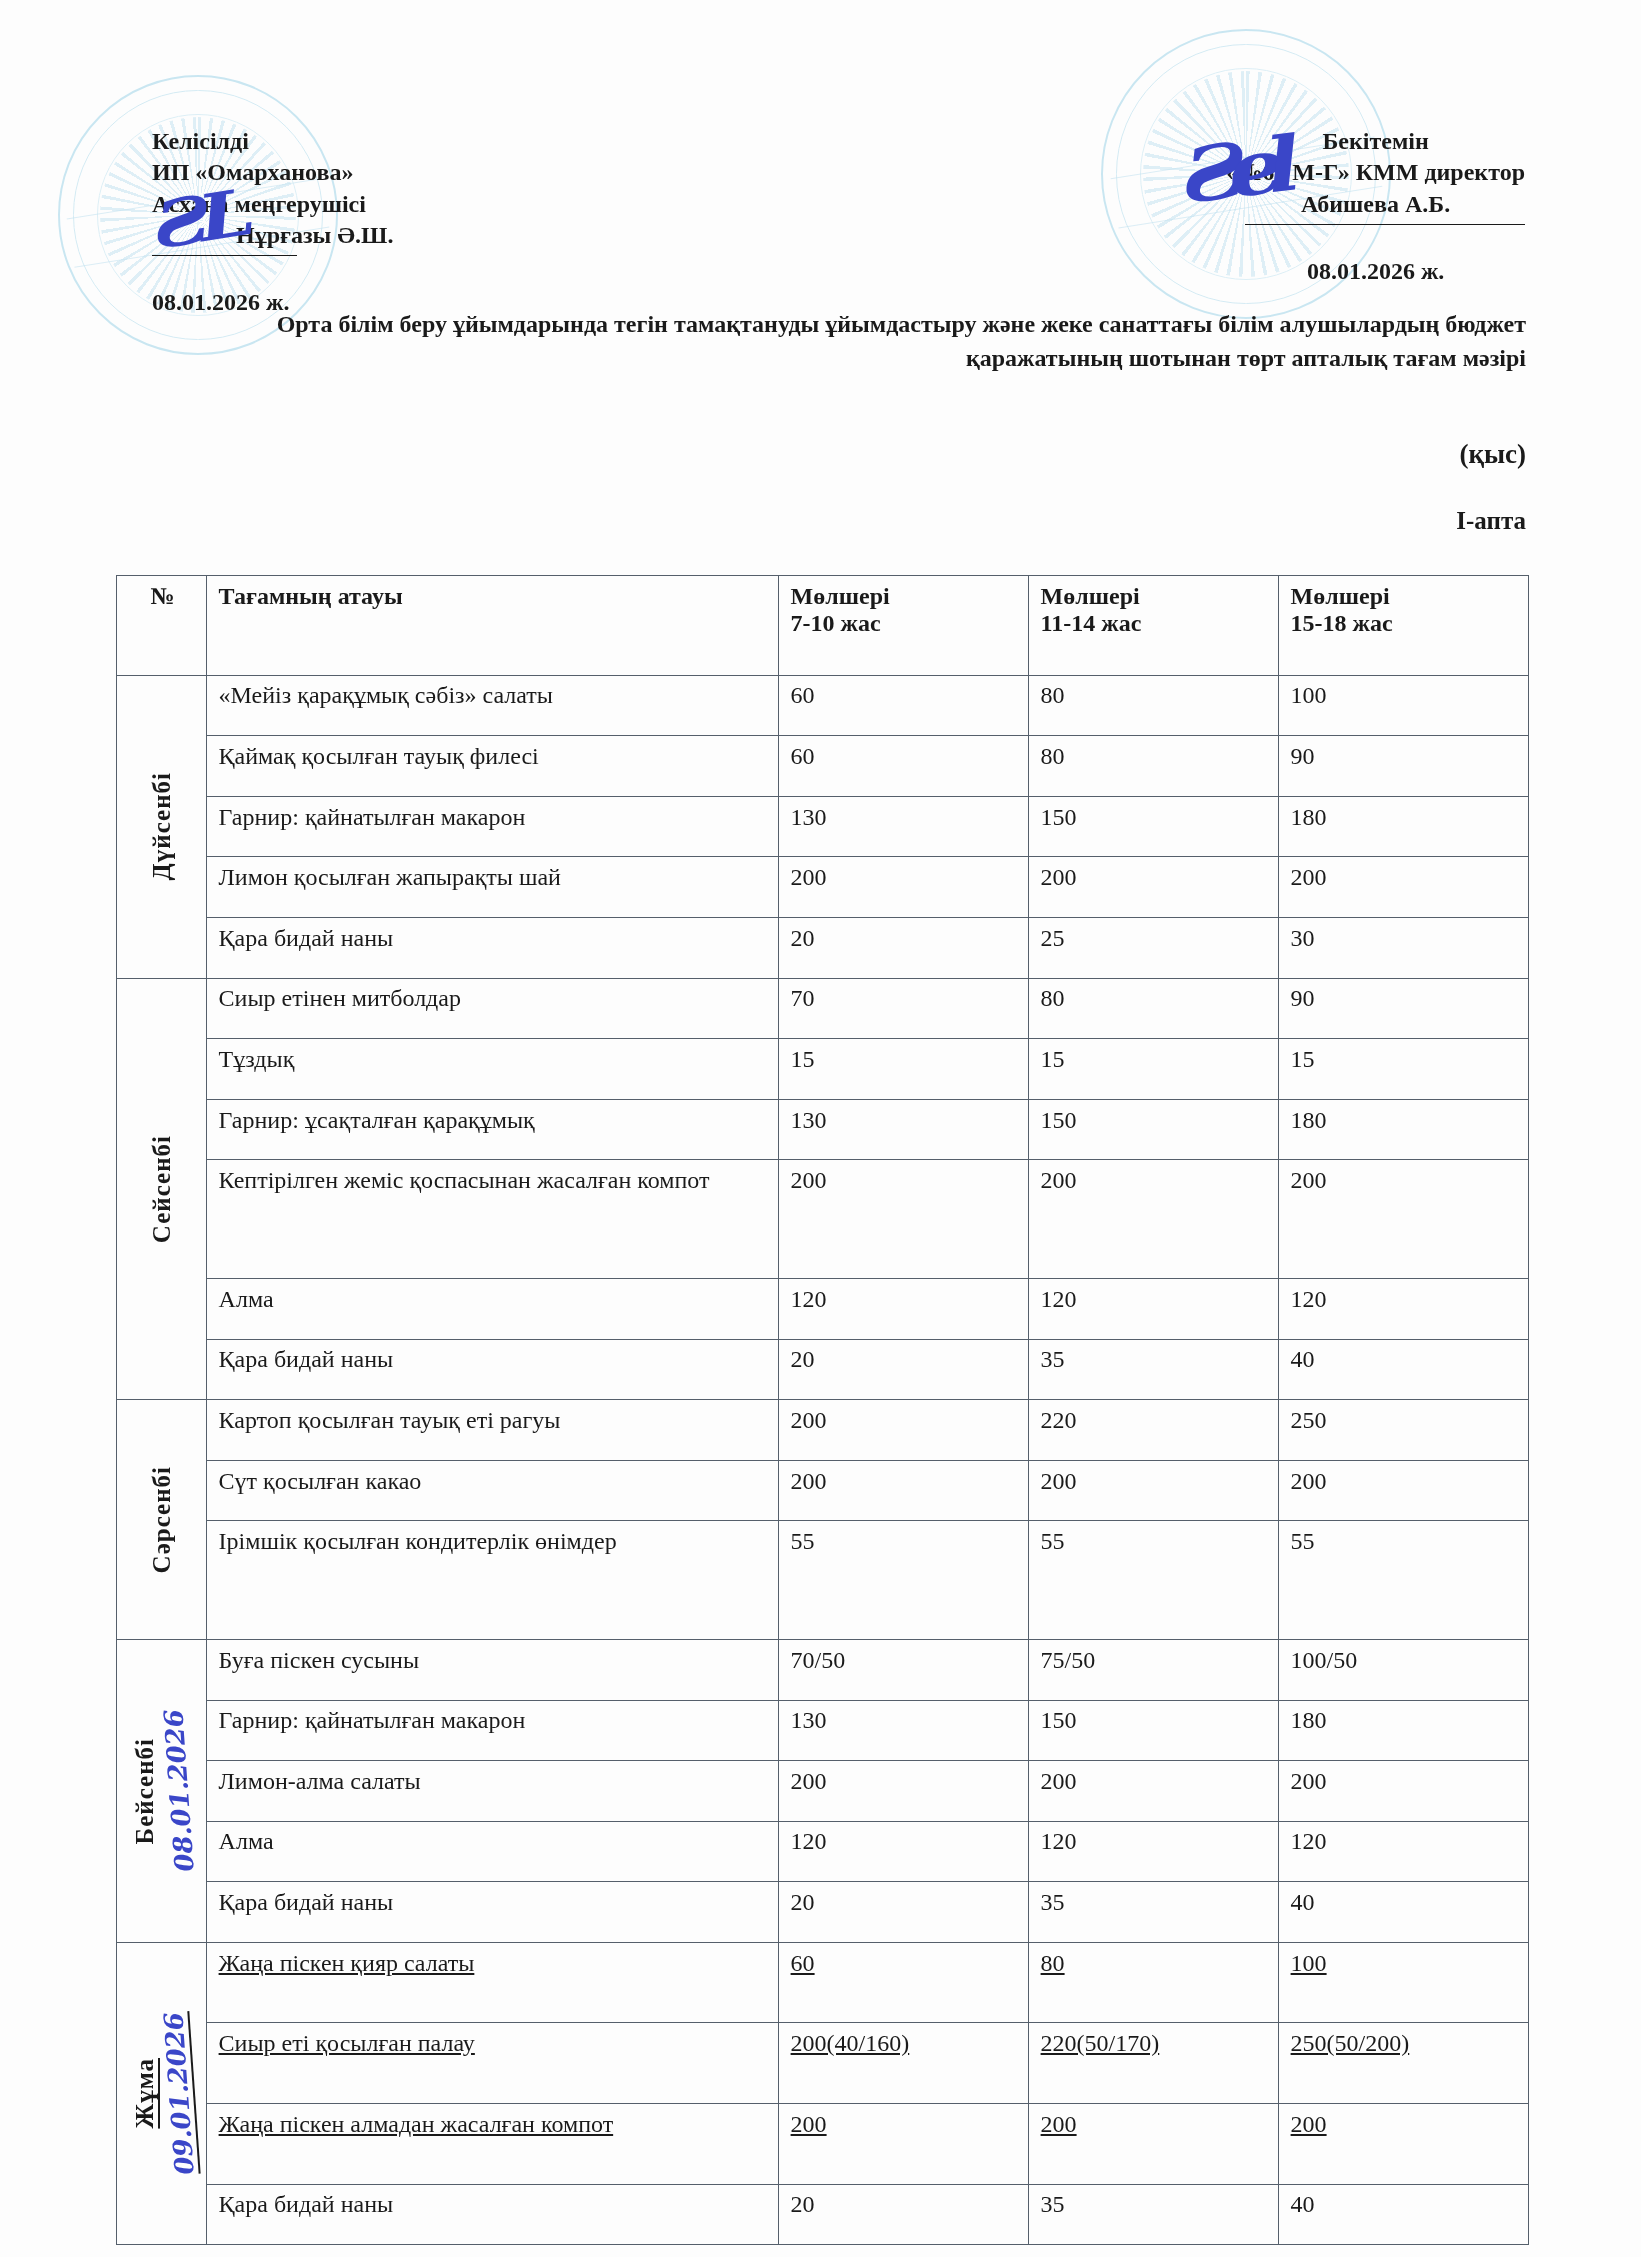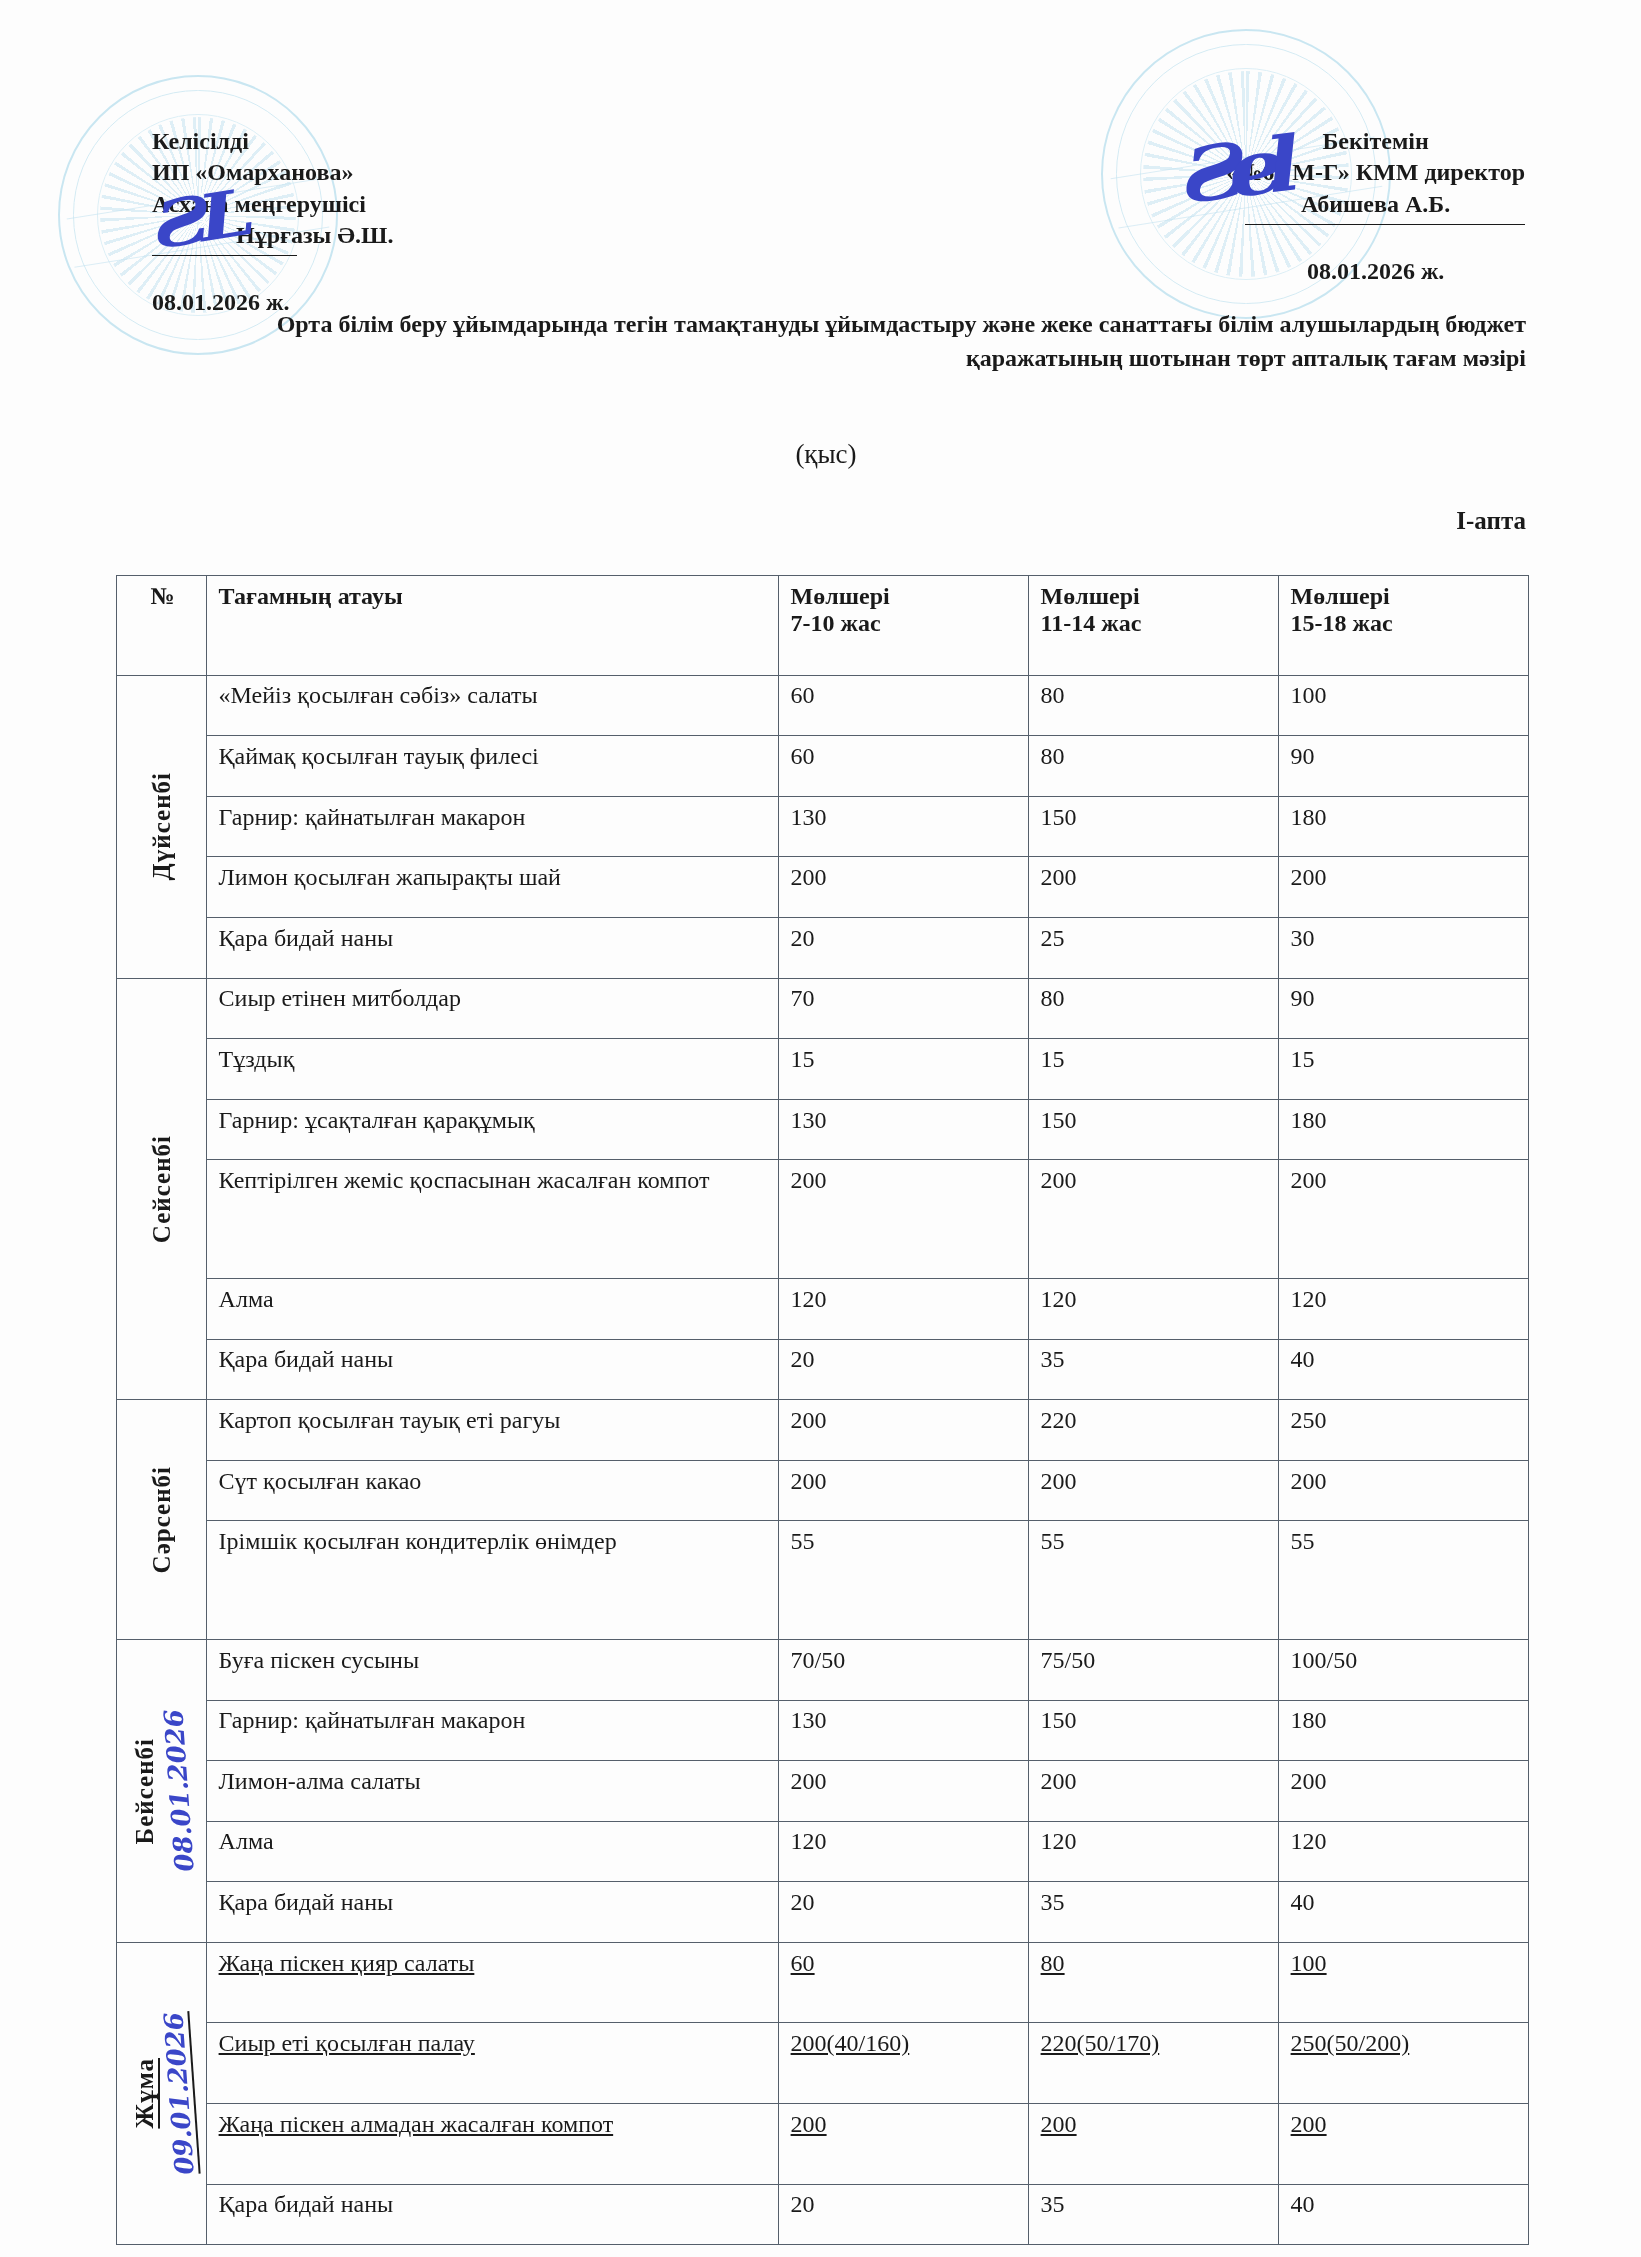--- a/index.html
+++ b/index.html
@@ -117,22 +117,22 @@
     font-weight: bold;
     font-size: 24px;
     line-height: 1.42;
     z-index: 3;
   }
   #doc-season {
     position: absolute;
     left: 126px;
     top: 439px;
     width: 1400px;
-    text-align: center;
-    font-weight: normal;
+    text-align: right;
+    font-weight: bold;
     font-size: 27px;
     z-index: 3;
   }
   #week-label {
     position: absolute;
     left: 126px;
     top: 507px;
     width: 1400px;
     text-align: right;
     font-weight: bold;
@@ -279,21 +279,21 @@
         </th>
       </tr>
     </thead>
     <tbody id="menu-body">
         <tr class="r-normal">
           <td class="daycell" rowspan="5">
             <div class="stackwrap">
               <span class="vert">Дүйсенбі</span>
             </div>
           </td>
-          <td>«Мейіз қосылған сәбіз» салаты</td>
+          <td>«Мейіз қарақұмық сәбіз» салаты</td>
           <td>60</td>
           <td>80</td>
           <td>100</td>
         </tr>
         <tr class="r-normal">
           <td>Қаймақ қосылған тауық филесі</td>
           <td>60</td>
           <td>80</td>
           <td>90</td>
         </tr>

